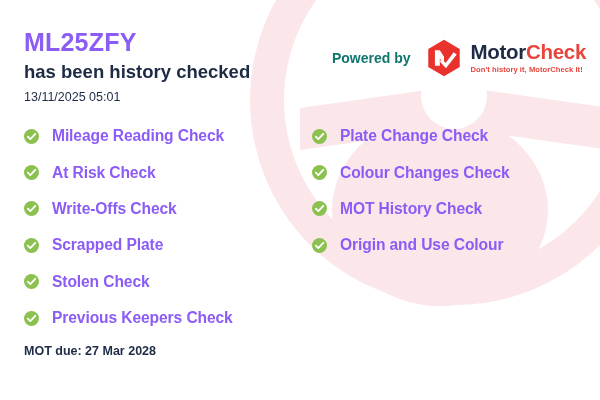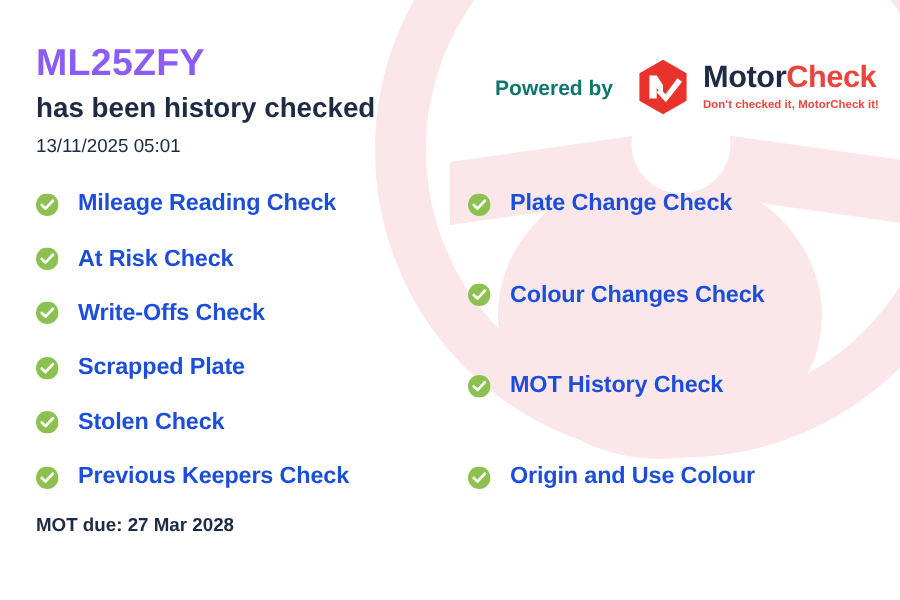--- a/index.html
+++ b/index.html
@@ -118,38 +118,38 @@
     top: 118px;
     width: 556px;
     display: flex;
     z-index: 2;
   }
   .check-col {
     display: flex;
     flex-direction: column;
   }
   .check-col.left  { width: 288px; }
-  .check-col.right { width: 268px; justify-content: space-between; }
+  .check-col.right { width: 268px; }
 
   .check-item {
     display: flex;
     align-items: center;
     height: 36.4px;
   }
   .check-icon {
     width: 15px;
     height: 15px;
     flex: 0 0 15px;
     margin-right: 13px;
     display: block;
   }
   .check-label {
     font-size: 15.6px;
     font-weight: bold;
-    color: #1d4ed8;
+    color: #8b5cf6;
     white-space: nowrap;
     letter-spacing: -0.1px;
   }
 
   
   .footer {
     position: absolute;
     left: 24px;
     top: 341px;
     z-index: 2;
@@ -202,21 +202,21 @@
     <span class="powered-label">Powered by</span>
 
     <svg class="logo-mark" viewBox="0 0 44 44" aria-hidden="true">
       <polygon points="22,2 39.3,12 39.3,32 22,42 4.7,32 4.7,12" fill="#e8322b"></polygon>
       <path d="M 12 30.5 L 12 13.5 L 17.4 13.5 L 22 20.5 L 22 29 L 17.4 22.5 L 17.4 30.5 Z" fill="#ffffff"></path>
       <path d="M 20.3 23.4 L 23.8 27.4 L 32.6 15.6 L 36 18.1 L 24.1 33.2 L 17.2 25.6 Z" fill="#ffffff"></path>
     </svg>
 
     <span class="logo-text">
       <span class="logo-wordmark"><span class="word-motor">Motor</span><span class="word-check">Check</span></span>
-      <span class="logo-tagline">Don't checked it, MotorCheck it!</span>
+      <span class="logo-tagline">Don't history it, MotorCheck it!</span>
     </span>
   </div>
 
   <div class="checks">
 
     <div class="check-col left">
       <div class="check-item">
         <svg class="check-icon" viewBox="0 0 20 20" aria-hidden="true">
             <circle cx="10" cy="10" r="10" fill="#8cc152"></circle>
             <path d="M 5.1 10.2 L 8.4 13.4 L 15 6.4" fill="none" stroke="#ffffff" stroke-width="2.4" stroke-linecap="round" stroke-linejoin="round"></path>

